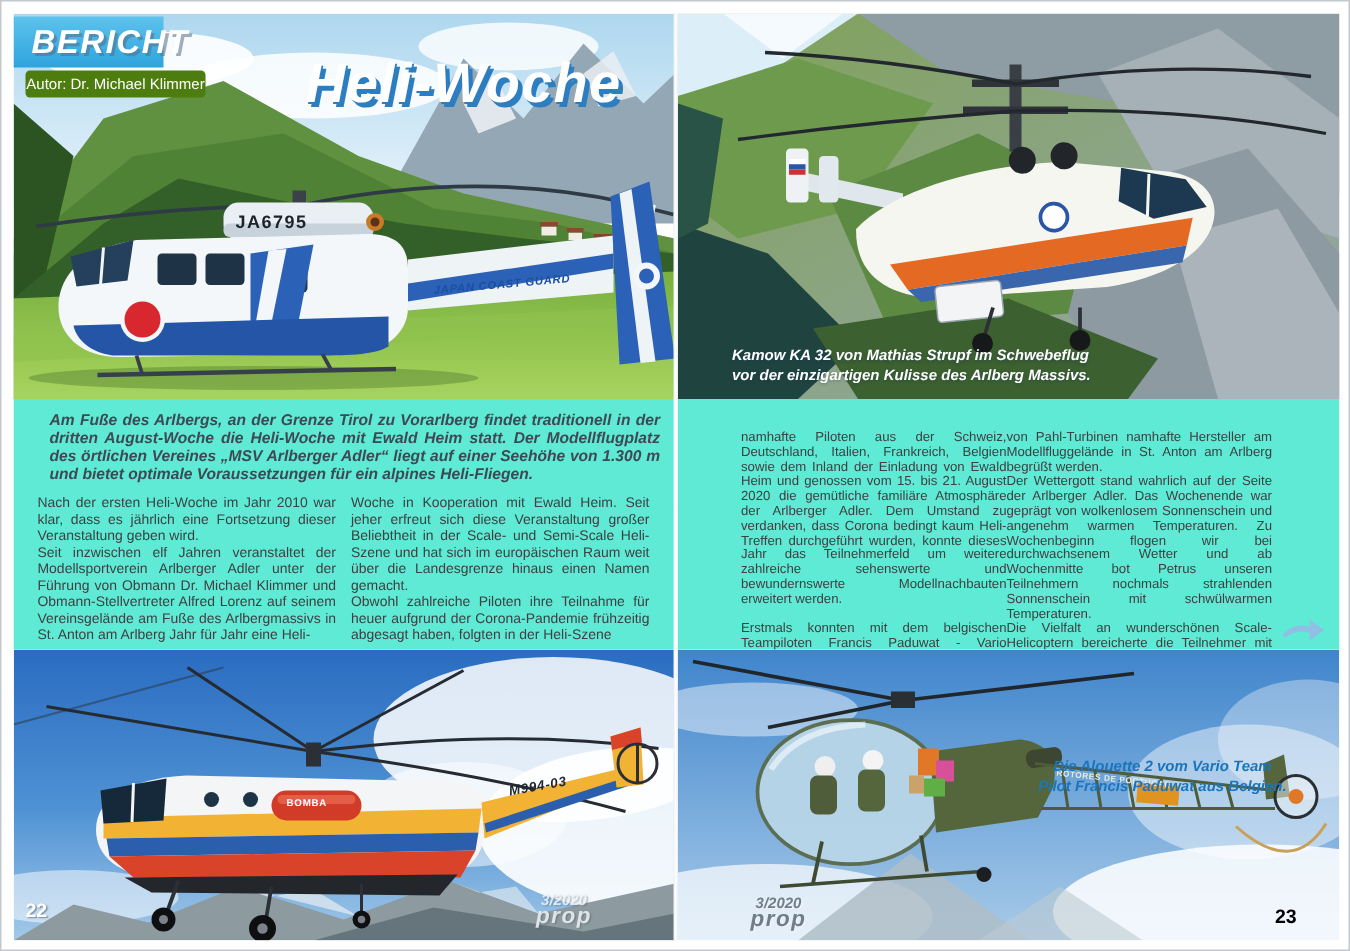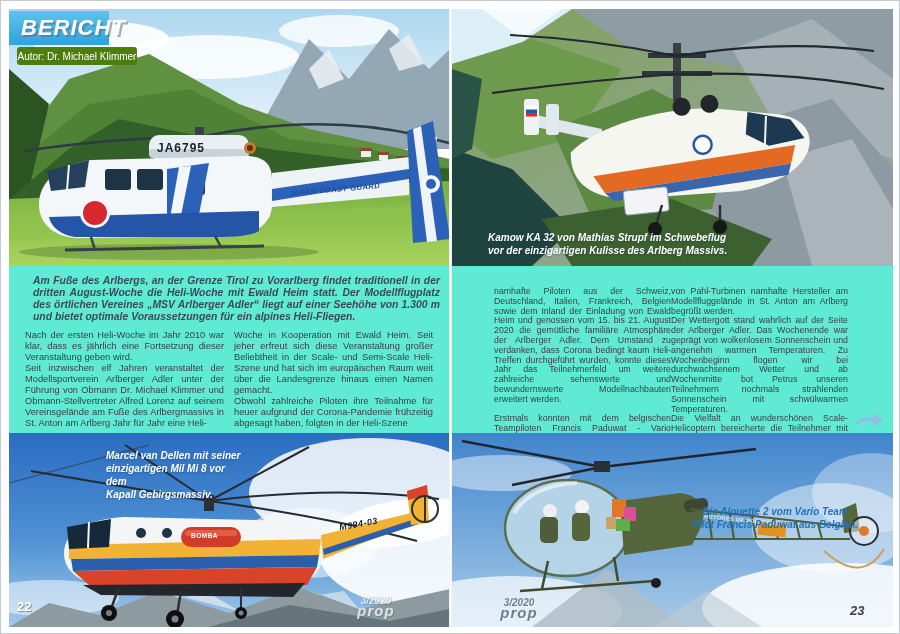--- a/index.html
+++ b/index.html
@@ -135,20 +135,21 @@
       <div class="marking" style="left:148px;top:132px;font-weight:bold;font-size:12px;color:#1c222a;letter-spacing:1px;">JA6795</div>
       <div class="marking" style="left:280px;top:176px;font-weight:bold;font-style:italic;font-size:7.5px;color:#1c4fa0;transform:rotate(-5deg);letter-spacing:.5px;">JAPAN COAST GUARD</div>
     </div>
 
     <div class="badge">
       <span>BERICHT</span>
     </div>
     <div class="author">
       <span>Autor: Dr. Michael Klimmer</span>
     </div>
+    <div class="title1">Heli-Woche</div>
 
     <div class="band">
       <div class="intro">Am Fuße des Arlbergs, an der Grenze Tirol zu Vorarlberg findet traditionell in der dritten August-Woche die Heli-Woche mit Ewald Heim statt. Der Modellflugplatz des örtlichen Vereines „MSV Arlberger Adler“ liegt auf einer Seehöhe von 1.300 m und bietet optimale Voraussetzungen für ein alpines Heli-Fliegen.</div>
       <div class="cols left-cols">
         <div class="col">Nach der ersten Heli-Woche im Jahr 2010 war klar, dass es jährlich eine Fortsetzung dieser Veranstaltung geben wird.
 Seit inzwischen elf Jahren veranstaltet der Modellsportverein Arlberger Adler unter der Führung von Obmann Dr. Michael Klimmer und Obmann-Stellvertreter Alfred Lorenz auf seinem Vereinsgelände am Fuße des Arlbergmassivs in St. Anton am Arlberg Jahr für Jahr eine Heli-</div>
         <div class="col">Woche in Kooperation mit Ewald Heim. Seit jeher erfreut sich diese Veranstaltung großer Beliebtheit in der Scale- und Semi-Scale Heli-Szene und hat sich im europäischen Raum weit über die Landesgrenze hinaus einen Namen gemacht.
 Obwohl zahlreiche Piloten ihre Teilnahme für heuer aufgrund der Corona-Pandemie frühzeitig abgesagt haben, folgten in der Heli-Szene</div>
       </div>
     </div>
@@ -207,23 +208,20 @@
           <circle cx="100" cy="180" r="8" fill="#0e0f10"></circle>
             <circle cx="100" cy="180" r="3" fill="#7d828a"></circle>
           <circle cx="166" cy="186" r="9" fill="#0e0f10"></circle>
             <circle cx="166" cy="186" r="3.5" fill="#7d828a"></circle>
           <circle cx="232" cy="180" r="6" fill="#0e0f10"></circle>
             <circle cx="232" cy="180" r="2.5" fill="#7d828a"></circle>
         </g>
       </svg>
       <div class="marking" style="left:330px;top:86px;font-weight:bold;font-style:italic;font-size:9px;color:#1f2630;transform:rotate(-10deg);letter-spacing:.5px;">M994-03</div>
       <div class="marking" style="left:182px;top:99px;font-weight:bold;font-size:6.5px;color:#fff;letter-spacing:.5px;">BOMBA</div>
-      <div class="cap cap-white" style="left:97px;top:16px;width:140px;">Marcel van Dellen mit seiner
-einzigartigen Mil Mi 8 vor dem
-Kapall Gebirgsmassiv.</div>
       <div class="pagenum" style="left:8px;top:166px;color:#fff;text-shadow:1px 1px 1px rgba(40,60,80,.5);">22</div>
       <div class="footer footer-light" style="left:336px;top:162px;width:62px;">
         <div class="iss">3/2020</div>
         <div class="mag">prop</div>
       </div>
     </div>
   </div>
 
   <div class="page page-right">
 
@@ -364,18 +362,18 @@
           <circle cx="204" cy="150" r="5" fill="#1c1e20"></circle>
         </g>
       </svg>
       <div class="marking" style="left:252px;top:84px;font-weight:bold;font-size:5.5px;color:#e8ecdf;transform:rotate(6deg);letter-spacing:.4px;">ROTORES DE PORTUGAL</div>
       <div class="cap cap-blue" style="left:228px;top:72px;width:190px;">Die Alouette 2 vom Vario Team
 Pilot Francis Paduwat aus Belgien.</div>
       <div class="footer footer-gray" style="left:36px;top:164px;width:62px;">
         <div class="iss">3/2020</div>
         <div class="mag">prop</div>
       </div>
-      <div class="pagenum" style="left:398px;top:170px;color:#404040;font-style:italic;">23</div>
+      <div class="pagenum" style="left:398px;top:170px;color:#000000;">23</div>
     </div>
   </div>
 
   <div class="gutter"></div>
 </div>
 
 </body></html>

